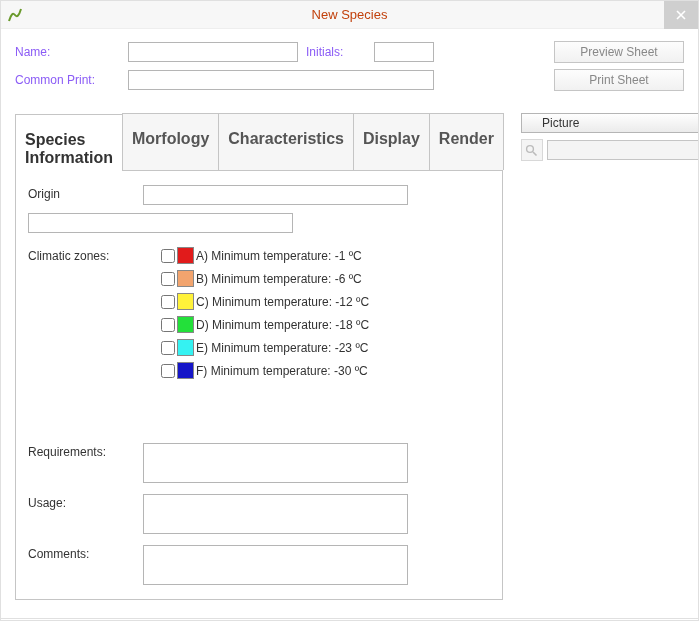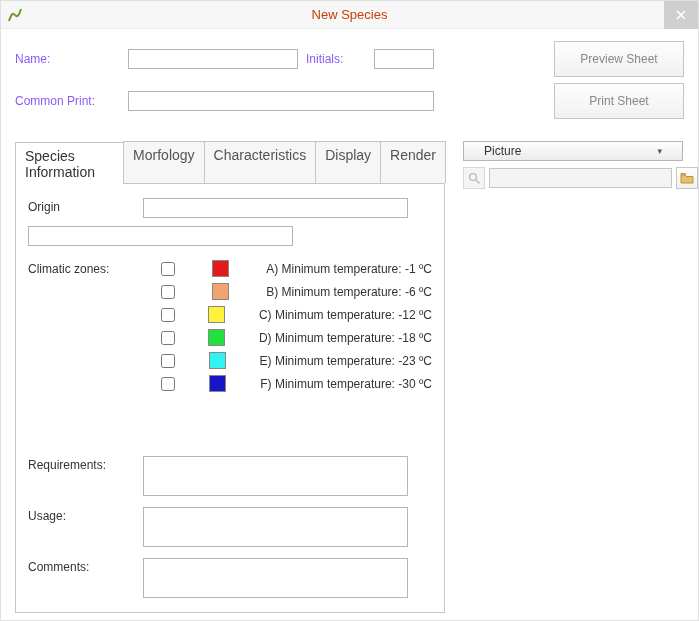--- a/index.html
+++ b/index.html
@@ -61,21 +61,21 @@
     background: #fff;
     padding: 0 3px;
     font: inherit;
   }
   .top-form .name-input { grid-column: 2 / 3; }
   .top-form .initials-label { grid-column: 3 / 4; padding-right: 4px;}
   .top-form .initials-input { grid-column: 4 / 5; }
   .top-form .sidebtn { grid-column: 6 / 7; }
   .top-form .common-input { grid-column: 2 / 5; }
   .btn {
-    height: 36px;
+    height: 22px;
     border: 1px solid #c5c5c5;
     background: linear-gradient(#fdfdfd,#f1f1f1);
     color: #888;
     font: inherit;
     cursor: pointer;
     padding: 0 8px;
   }
   .btn.enabled { color: #333; }
   .midwrap {
     display: flex;
@@ -87,25 +87,26 @@
   }
   .tabstrip {
     display: flex;
     position: relative;
     z-index: 2;
   }
   .tab {
     border: 1px solid #c5c5c5;
     border-bottom: none;
     background: #f6f6f6;
-    padding: 5px 9px;
+    padding: 16px 9px;
     margin-right: -1px;
     color: #555;
     cursor: pointer;
-    font-size: 14px;
+    font-size: 16px;
+    font-weight: bold;
   }
   .tab.active {
     background: #fff;
     position: relative;
     top: 1px;
     padding-bottom: 4px;
     color: #333;
   }
   .tabbody {
     border: 1px solid #c5c5c5;
@@ -119,21 +120,20 @@
     margin-bottom: 8px;
   }
   .fieldrow .lbl { width: 115px; padding-top: 2px; }
   .fieldrow .ctl { flex: 1; }
   .zone-list { margin-left: 18px; }
   .zone {
     display: flex;
     align-items: center;
     gap: 2px;
     margin-bottom: 6px;
-    justify-content: space-between;
   }
   .zone input[type=checkbox]{ width:14px; height:14px; margin:0;}
   .swatch {
     width: 17px; height: 17px;
     border: 1px solid #888;
   }
   .bigtxt {
     width: 265px;
     height: 40px;
     border: 1px solid #b5b5b5;

